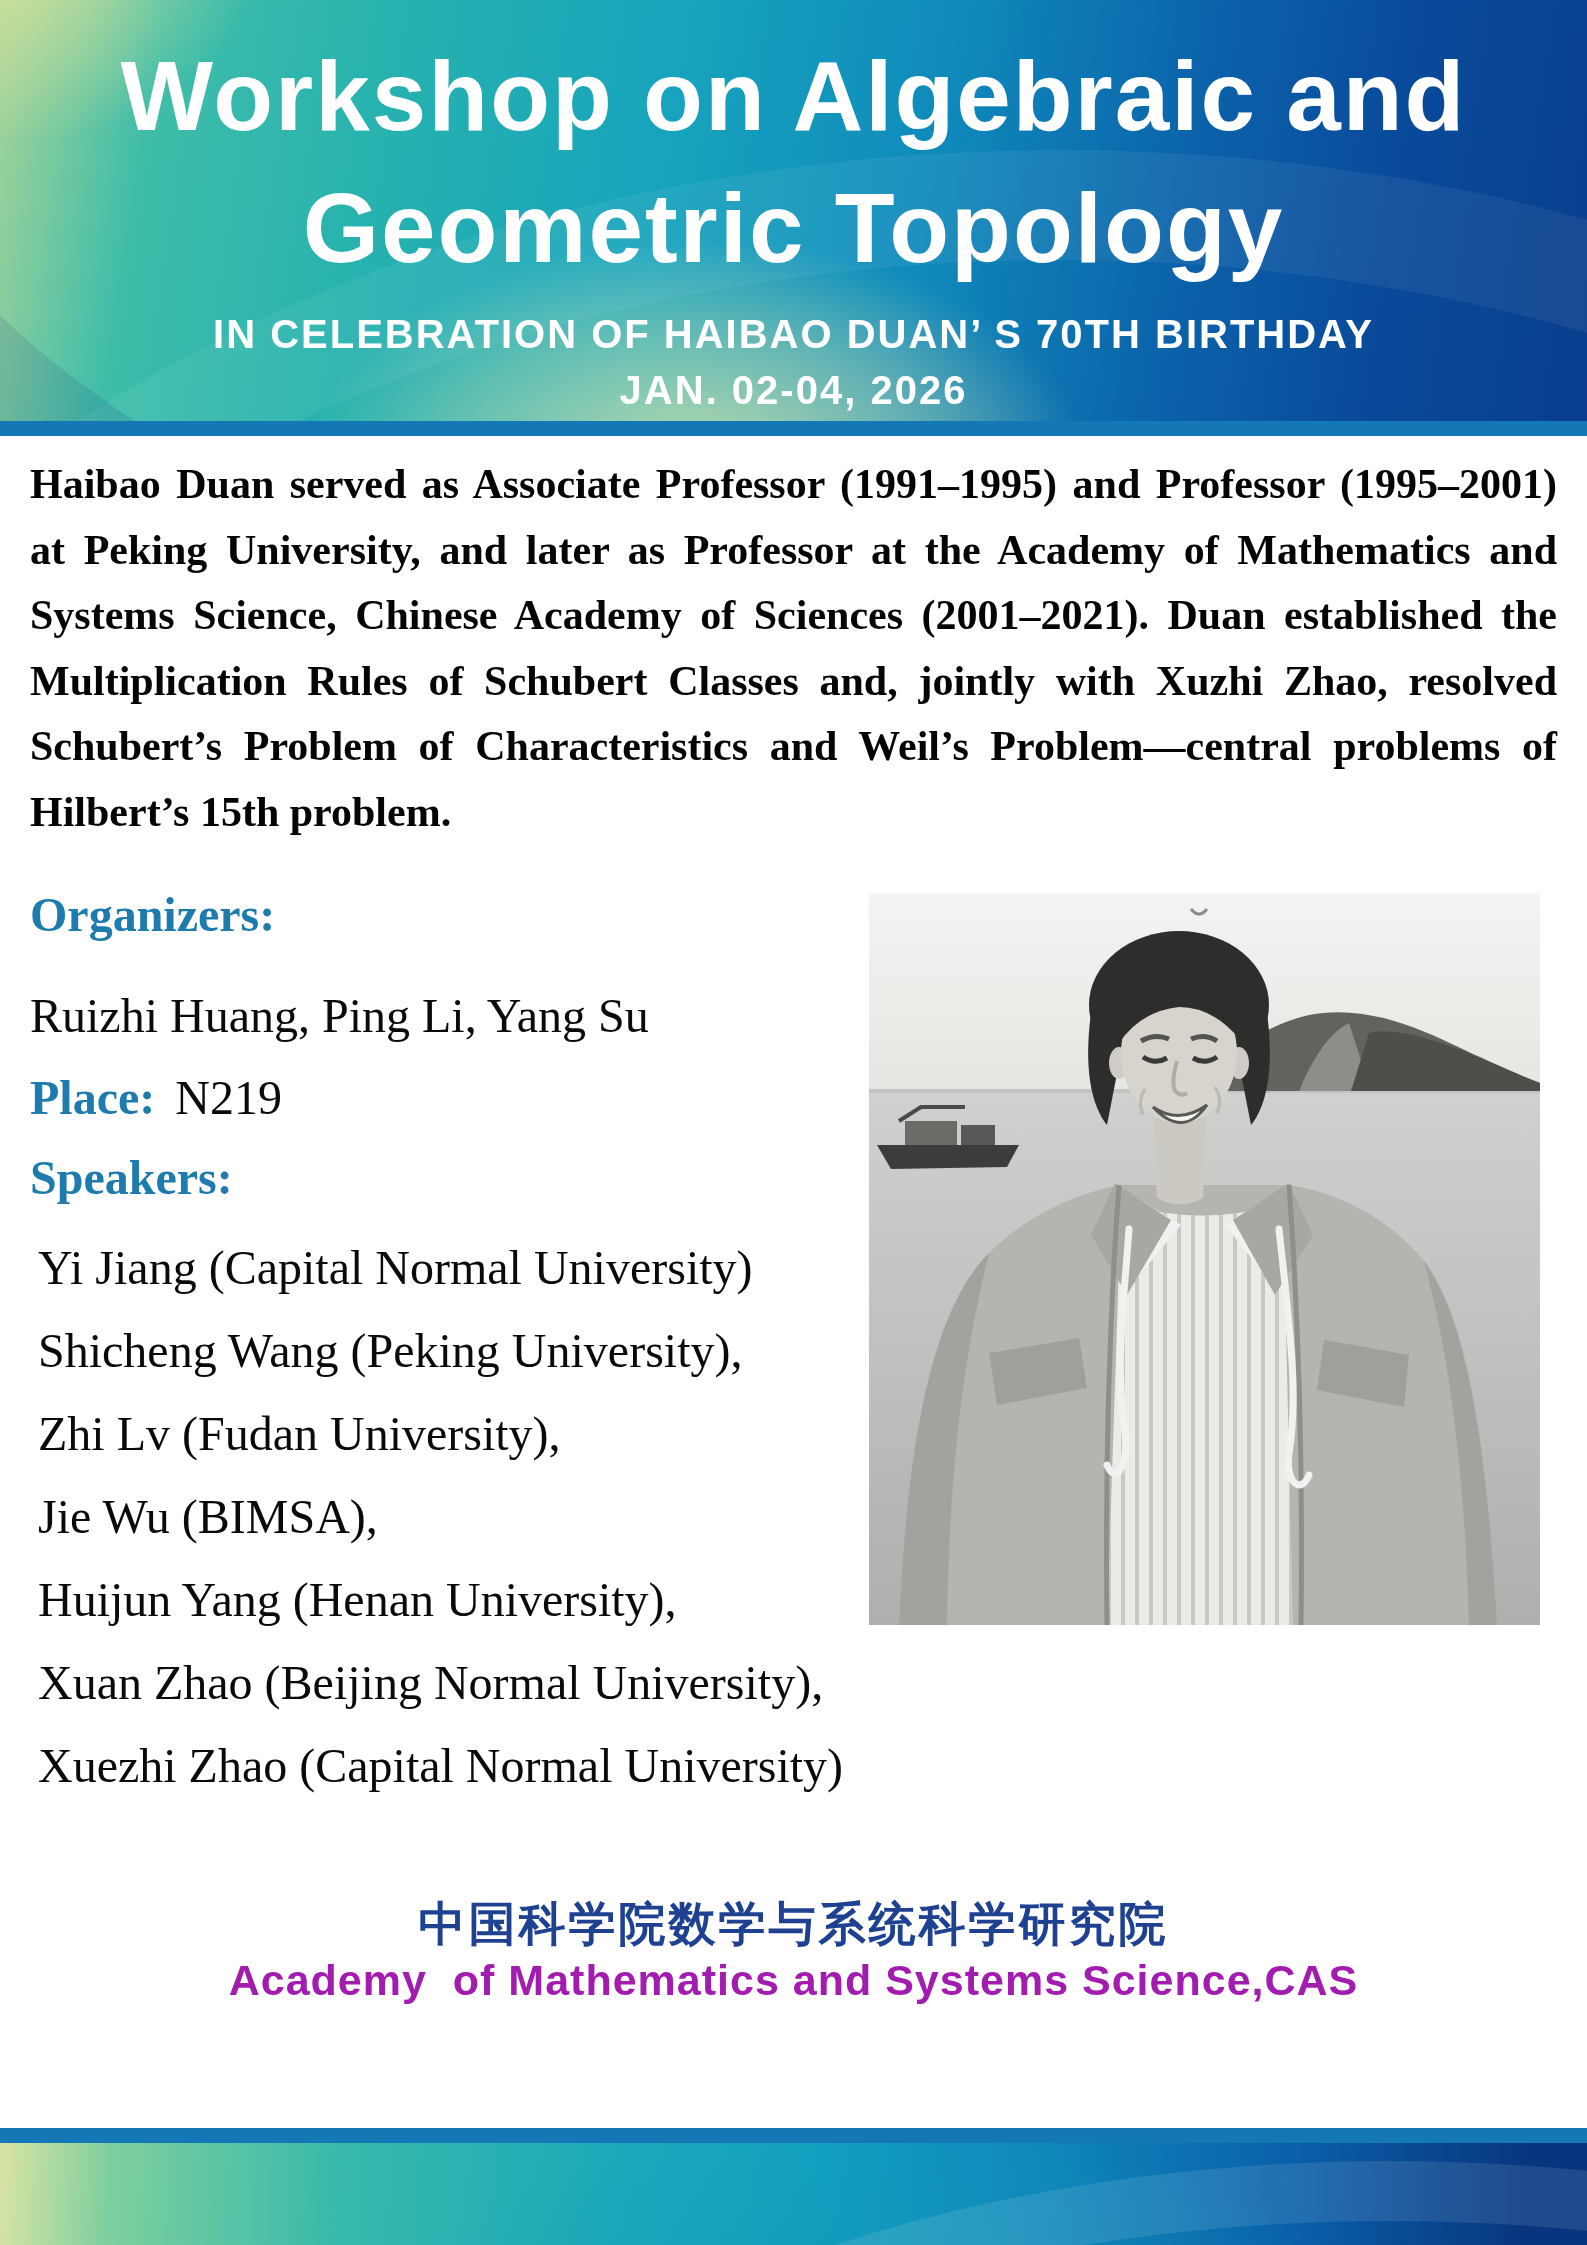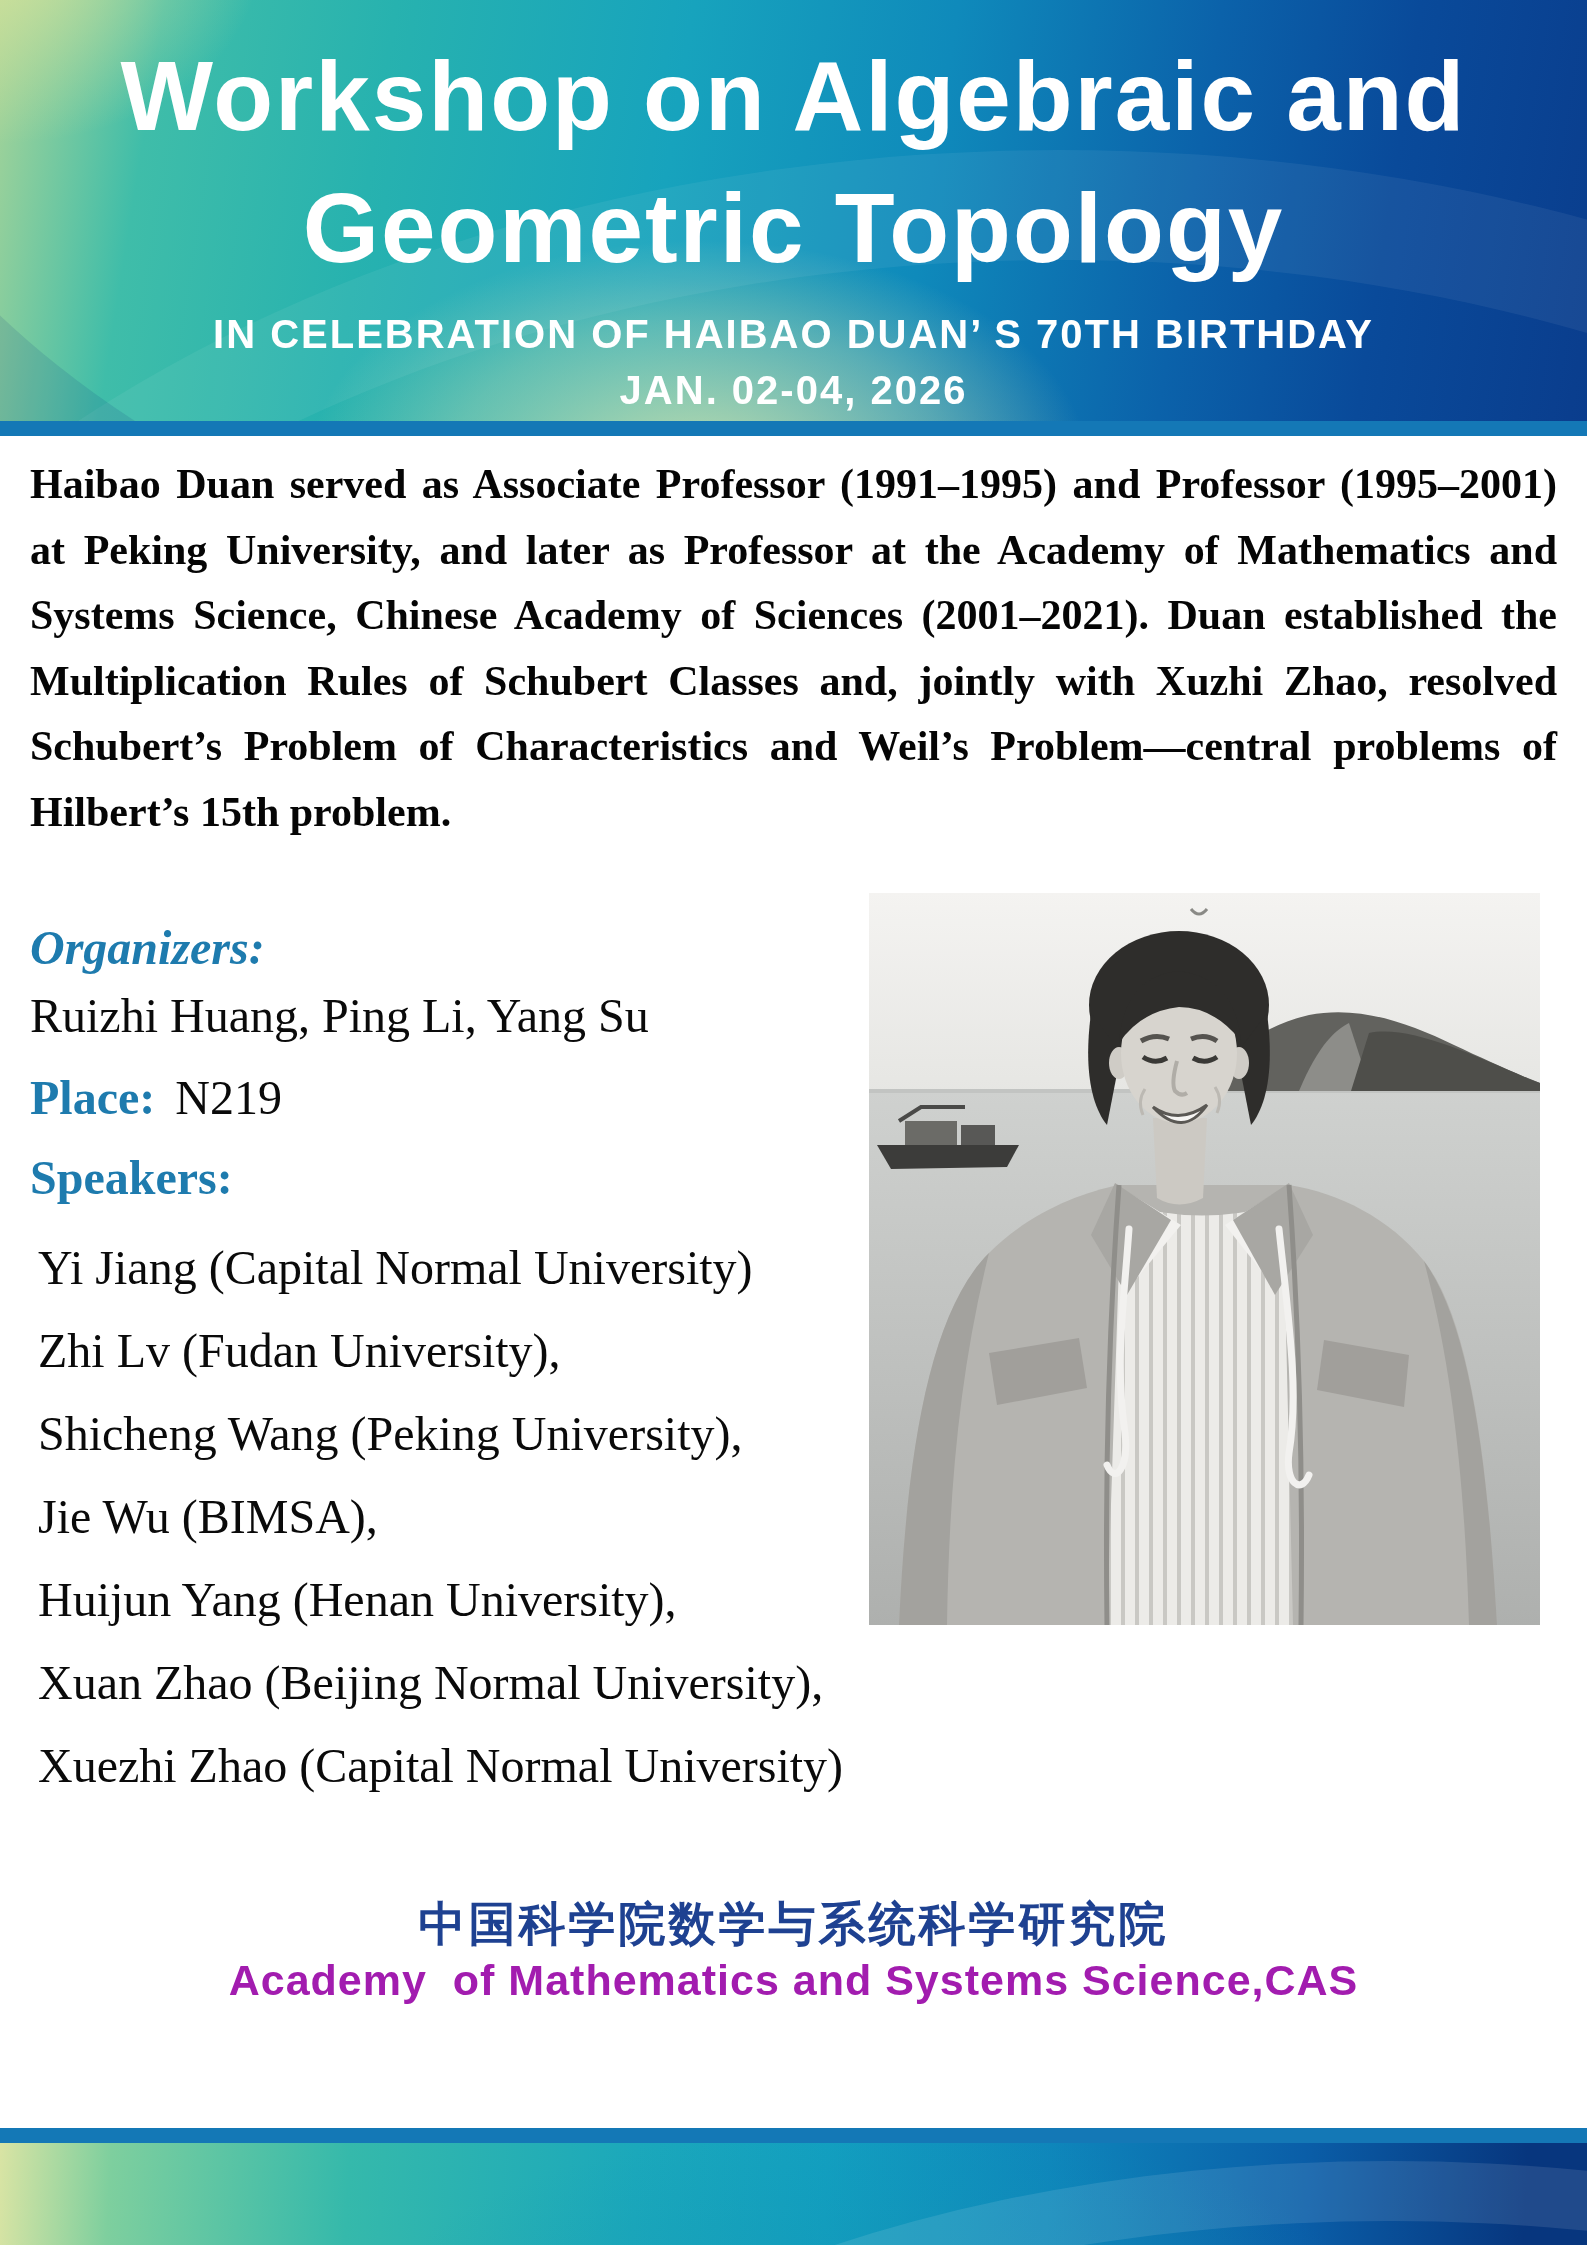--- a/index.html
+++ b/index.html
@@ -25,21 +25,21 @@
   .divider{position:absolute;left:0;top:421px;width:1587px;height:15px;background:#1478b6;}
 
   
   .bio{position:absolute;left:30px;top:452px;width:1527px;margin:0;
     font:700 42px/65.5px "Liberation Serif",serif;color:#050505;
     text-align:justify;text-justify:inter-word;}
 
   
   .heading{color:#1e7bae;font:700 48px/56px "Liberation Serif",serif;}
   .plain{color:#0a0a0a;font:400 48px/56px "Liberation Serif",serif;}
-  .organizers-label{position:absolute;left:30px;top:920px;font-style:italic;}
+  .organizers-label{position:absolute;left:30px;top:887px;}
   .organizers-names{position:absolute;left:30px;top:988px;}
   .place-row{position:absolute;left:30px;top:1070px;}
   .place-value{margin-left:20px;}
   .speakers-label{position:absolute;left:30px;top:1150px;}
   .speakers-list{position:absolute;left:30px;top:1218px;margin:8px;padding:0;list-style:none;}
   .speakers-list li{font:400 48px/83px "Liberation Serif",serif;color:#0a0a0a;}
 
   
   .photo{position:absolute;left:869px;top:893px;width:671px;height:732px;margin:0;
     overflow:hidden;background:#eeedeb;}
@@ -83,22 +83,22 @@
   <div class="plain organizers-names">Ruizhi Huang, Ping Li, Yang Su</div>
 
   <div class="place-row">
     <span class="heading">Place:</span><span class="plain place-value">N219</span>
   </div>
 
   <div class="heading speakers-label">Speakers:</div>
 
   <ul class="speakers-list">
     <li>Yi Jiang (Capital Normal University)</li>
+    <li>Shicheng Wang (Peking University),</li>
     <li>Zhi Lv (Fudan University),</li>
-    <li>Shicheng Wang (Peking University),</li>
     <li>Jie Wu (BIMSA),</li>
     <li>Huijun Yang (Henan University),</li>
     <li>Xuan Zhao (Beijing Normal University),</li>
     <li>Xuezhi Zhao (Capital Normal University)</li>
   </ul>
 
   <figure class="photo">
     <svg viewBox="0 0 671 732" xmlns="http://www.w3.org/2000/svg">
       <defs>
         <linearGradient id="sky" x1="0" y1="0" x2="0" y2="1">

